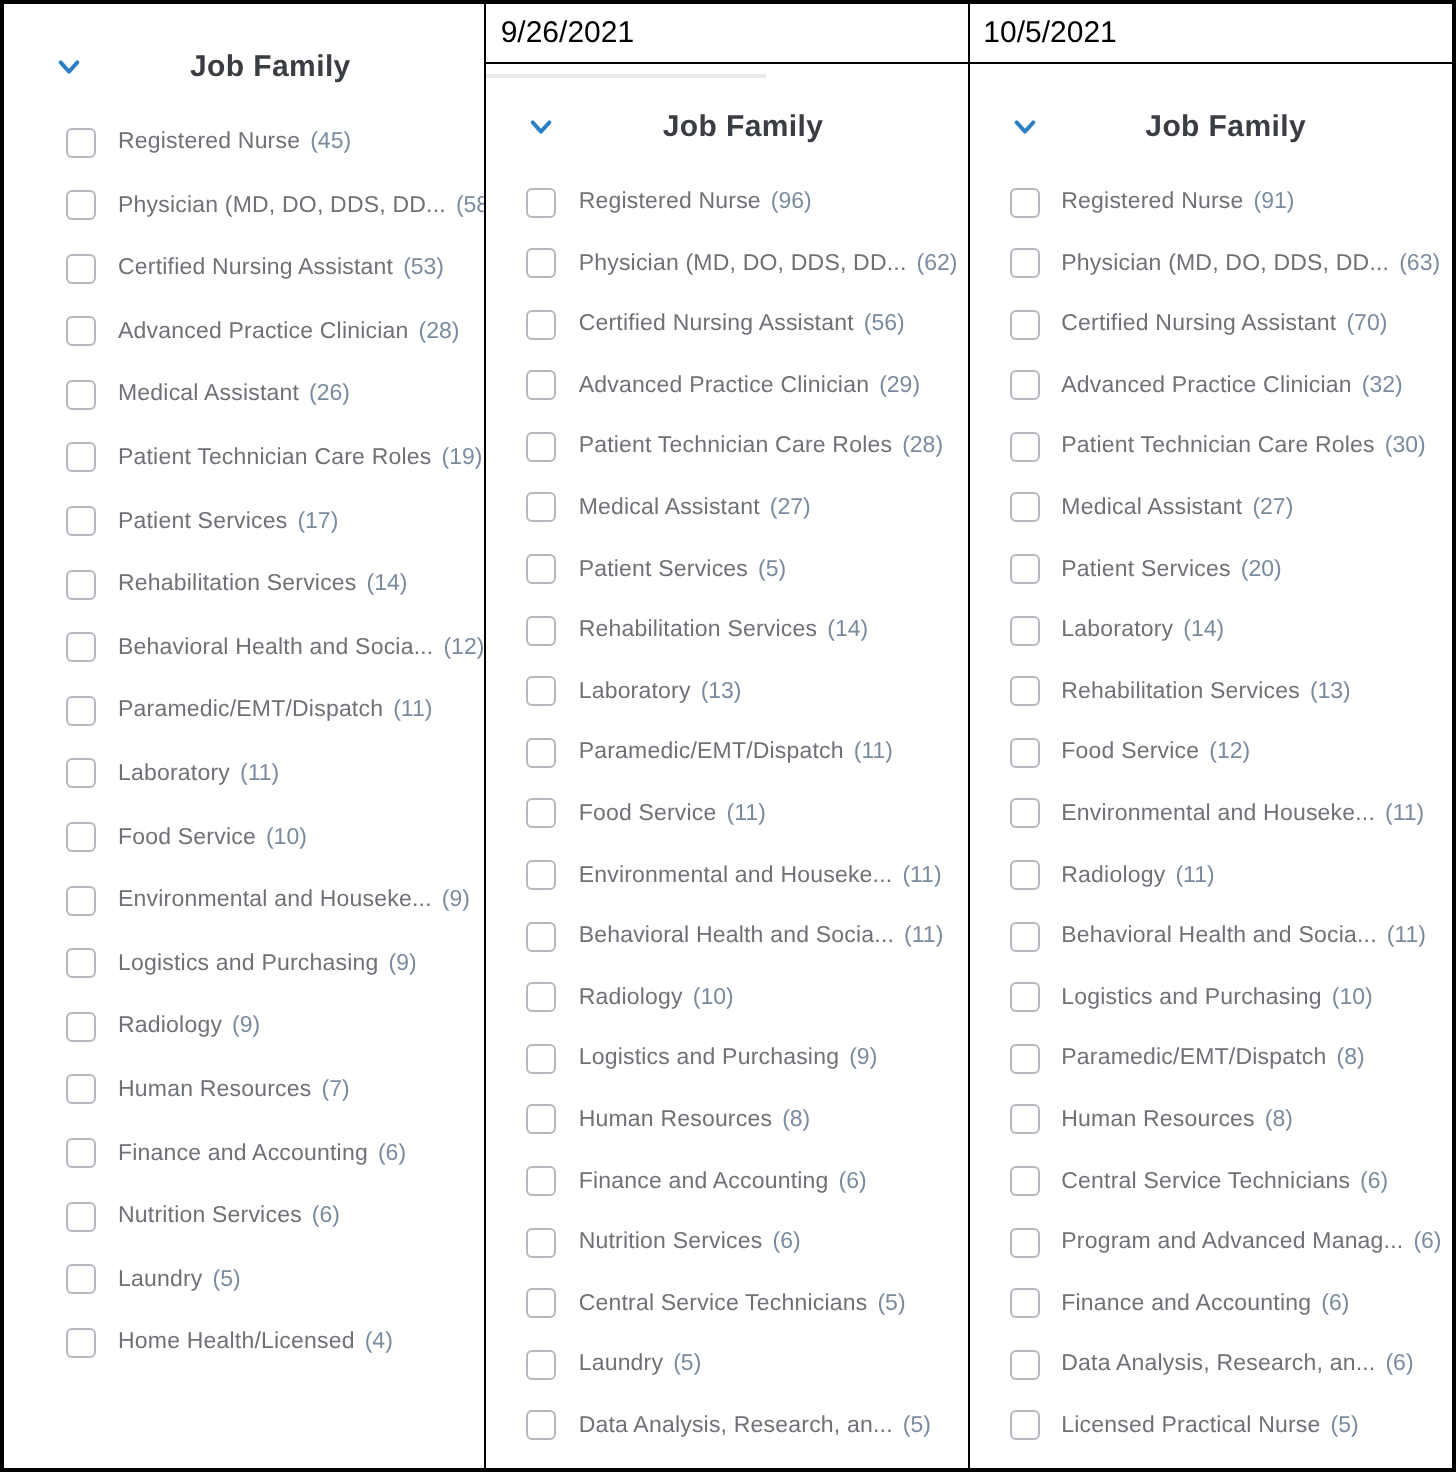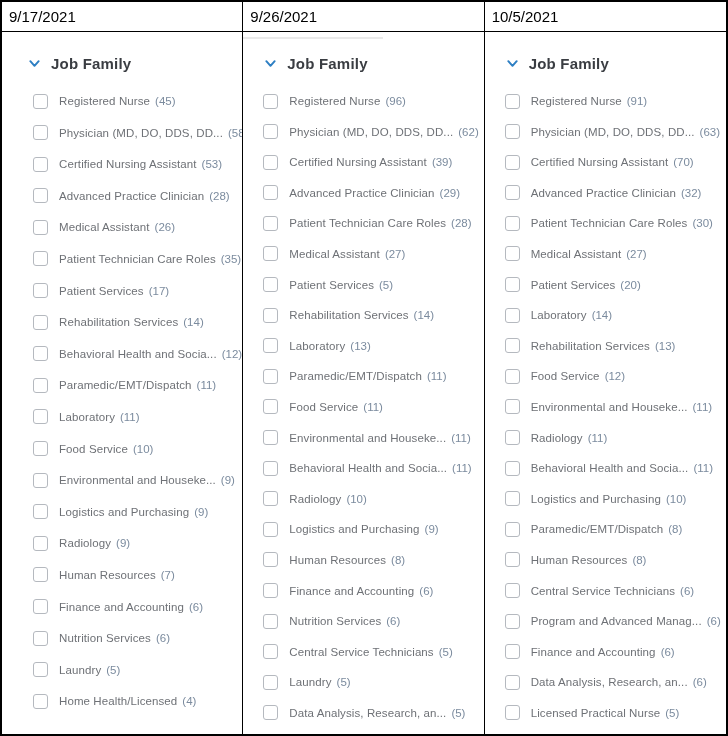--- a/index.html
+++ b/index.html
@@ -56,20 +56,21 @@
     background: #eaeaea;
   }
 
   .section-header {
     display: flex;
     align-items: center;
     height: 18px;
     margin-bottom: 21px;
     padding-left: 21px;
     cursor: pointer;
+    gap: 44px;
   }
   .column:first-child .section-header { padding-left: 26px; }
   .chevron-icon {
     width: 13px;
     height: 13px;
     margin-right: 10px;
     flex-shrink: 0;
   }
   .section-title {
     font-size: 15px;
@@ -119,23 +120,20 @@
     margin-left: 5px;
     white-space: nowrap;
   }
 </style>
 </head>
 <body>
 
 <div class="board">
 
   <div class="column">
-    <div class="date-cell">
-      <span>9/17/2021</span>
-    </div>
     <div class="panel-body">
       <div class="section-header">
         <svg class="chevron-icon" viewBox="0 0 14 14">
           <path d="M2.5 4.5 L7 9.5 L11.5 4.5" fill="none" stroke="#2d7fc3" stroke-width="2.1" stroke-linecap="round" stroke-linejoin="round"></path>
         </svg>
         <span class="section-title">Job Family</span>
       </div>
       <div class="items">
 
       <div class="row">
@@ -159,21 +157,21 @@
             <span class="cnt">(28)</span>
           </div>
           <div class="row">
             <span class="cb"></span>
             <span class="lbl">Medical Assistant</span>
             <span class="cnt">(26)</span>
           </div>
           <div class="row">
             <span class="cb"></span>
             <span class="lbl">Patient Technician Care Roles</span>
-            <span class="cnt">(35)</span>
+            <span class="cnt">(19)</span>
           </div>
           <div class="row">
             <span class="cb"></span>
             <span class="lbl">Patient Services</span>
             <span class="cnt">(17)</span>
           </div>
           <div class="row">
             <span class="cb"></span>
             <span class="lbl">Rehabilitation Services</span>
             <span class="cnt">(14)</span>
@@ -262,21 +260,21 @@
             <span class="cnt">(96)</span>
           </div>
           <div class="row">
             <span class="cb"></span>
             <span class="lbl">Physician (MD, DO, DDS, DD...</span>
             <span class="cnt">(62)</span>
           </div>
           <div class="row">
             <span class="cb"></span>
             <span class="lbl">Certified Nursing Assistant</span>
-            <span class="cnt">(39)</span>
+            <span class="cnt">(56)</span>
           </div>
           <div class="row">
             <span class="cb"></span>
             <span class="lbl">Advanced Practice Clinician</span>
             <span class="cnt">(29)</span>
           </div>
           <div class="row">
             <span class="cb"></span>
             <span class="lbl">Patient Technician Care Roles</span>
             <span class="cnt">(28)</span>

